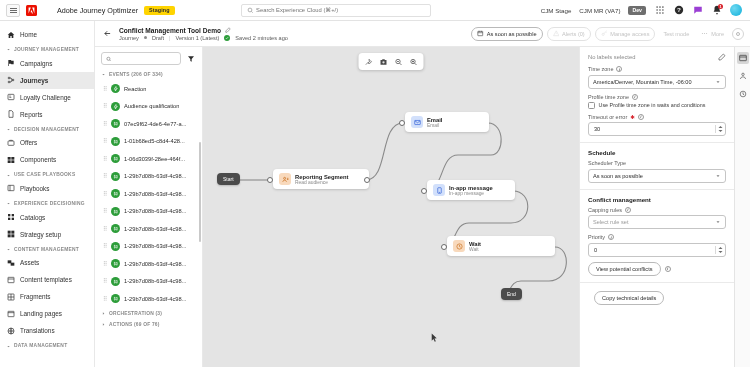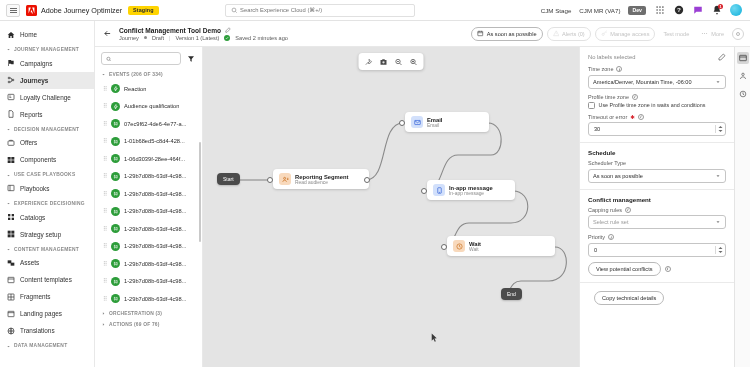--- a/index.html
+++ b/index.html
@@ -15,21 +15,21 @@
 
   
   .topbar {
     height:21px; flex:0 0 21px; background:#fff;
     border-bottom:1px solid #e3e3e3;
     display:flex; align-items:center; padding:0 6px; gap:6px;
   }
   .hamburger { width:14px;height:13px;border:1px solid #d8d8d8;border-radius:2px;
     display:flex;align-items:center;justify-content:center;background:#fafafa;}
   .hamburger span{display:block;width:7px;height:1px;background:#6a6a6a;box-shadow:0 -2px 0 #6a6a6a,0 2px 0 #6a6a6a;}
-  .brand { display:flex; align-items:center; gap:4px; }
+  .brand { display:flex; align-items:center; gap:20px; }
   .adobe-logo { width:11px;height:11px;background:#eb1000;border-radius:1.5px;
     display:flex;align-items:center;justify-content:center;}
   .adobe-logo svg{width:7px;height:7px;}
   .brand-name { font-size:7.2px; color:#1b1b1b; font-weight:400; white-space:nowrap;}
   .badge-staging {
     background:#ffd400; color:#2c2c2c; font-size:5.4px; font-weight:700;
     padding:1.5px 5px; border-radius:2px; letter-spacing:.1px;
   }
   .top-search {
     flex:0 0 190px; margin-left:60px; height:13px; border:1px solid #e0e0e0;

